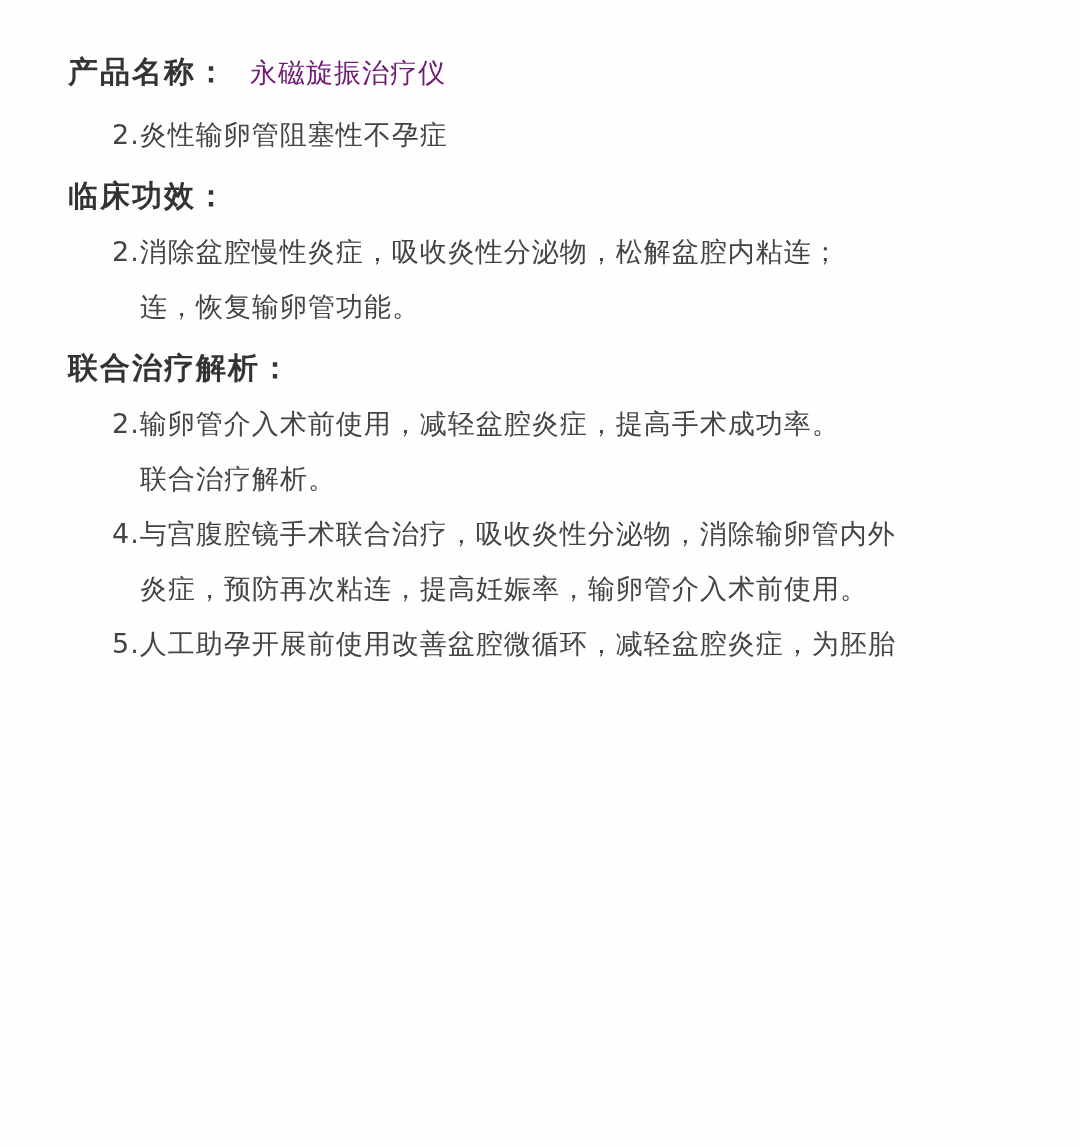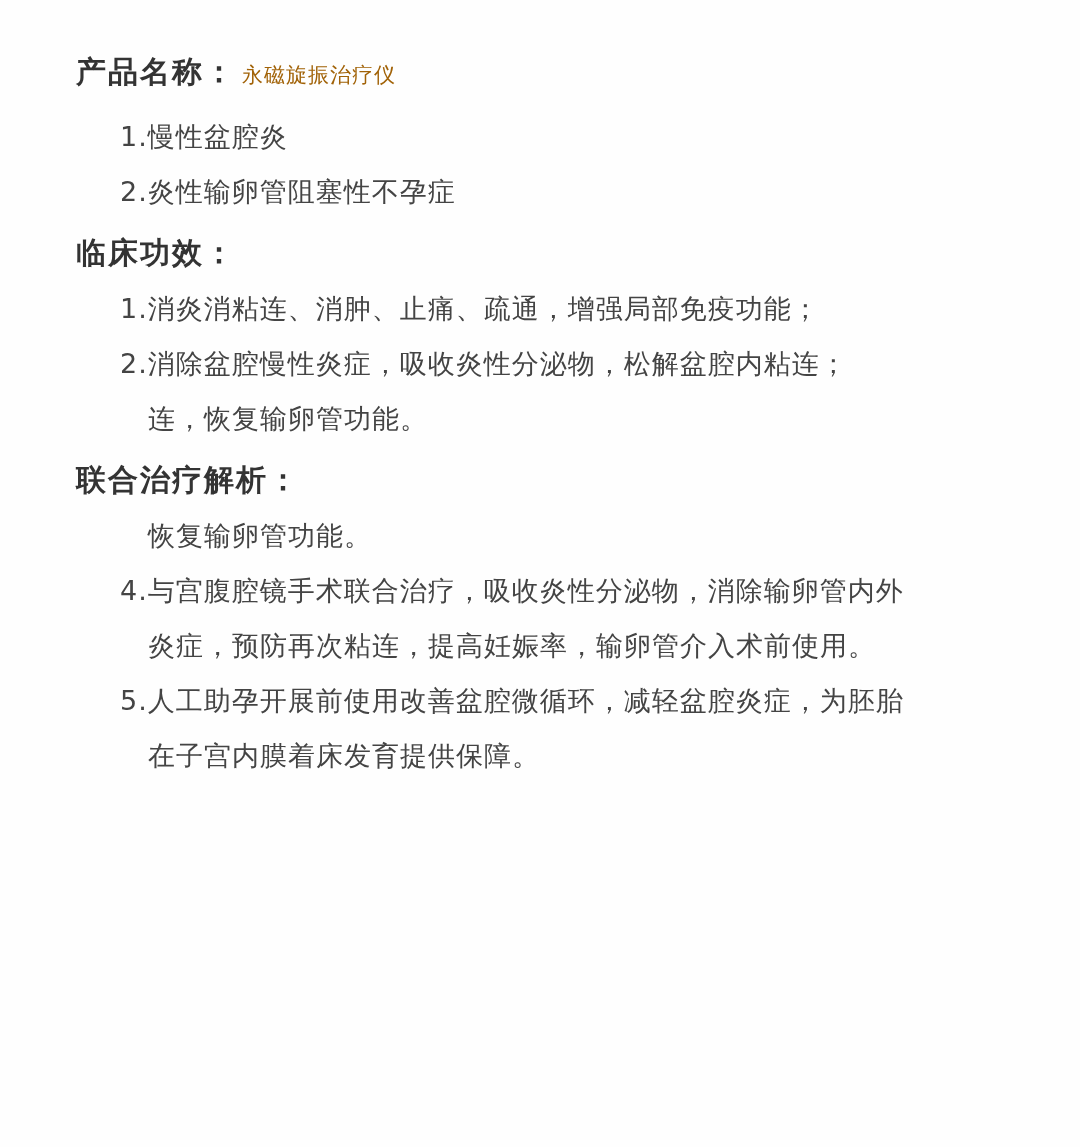--- a/index.html
+++ b/index.html
@@ -1,50 +1,48 @@
 <!DOCTYPE html>
 <html><head>
   <meta charset="utf-8">
   <style>
     html, body { margin: 0; padding: 0; }
     body {
       width: 1080px; height: 1147px; background: #fefefe;
       font-family: "DejaVu Sans", "Liberation Sans", sans-serif;
       color: #3a3a3a; position: relative; overflow: hidden;
     }
-    .doc { position: absolute; left: 76px; top: 44px; width: 960px; }
+    .doc { position: absolute; left: 68px; top: 44px; width: 960px; }
     .row { display: flex; align-items: baseline; }
     .h { font-size: 30px; font-weight: bold; color: #333; letter-spacing: 2px; line-height: 56px; }
-    .hval { font-size: 21px; font-weight: normal; color: #a16207; letter-spacing: 1px; margin-left: 6px; }
+    .hval { font-size: 27px; font-weight: normal; color: #701a75; letter-spacing: 1px; margin-left: 22px; }
     .sec { margin-top: 6px; }
     .item { font-size: 27px; color: #444; line-height: 55px; padding-left: 44px; letter-spacing: 1px; }
     .cont { padding-left: 72px; }
   </style>
 </head>
 <body>
 
 <div class="doc">
   <div class="row h">
     <span>产品名称：</span>
     <span class="hval">永磁旋振治疗仪</span>
   </div>
 
   <div class="sec">
-    <div class="item">1.慢性盆腔炎</div>
     <div class="item">2.炎性输卵管阻塞性不孕症</div>
   </div>
 
   <div class="sec">
     <div class="h">临床功效：</div>
-    <div class="item">1.消炎消粘连、消肿、止痛、疏通，增强局部免疫功能；</div>
     <div class="item">2.消除盆腔慢性炎症，吸收炎性分泌物，松解盆腔内粘连；</div>
     <div class="item cont">连，恢复输卵管功能。</div>
   </div>
 
   <div class="sec">
     <div class="h">联合治疗解析：</div>
-    <div class="item cont">恢复输卵管功能。</div>
+    <div class="item">2.输卵管介入术前使用，减轻盆腔炎症，提高手术成功率。</div>
+    <div class="item cont">联合治疗解析。</div>
     <div class="item">4.与宫腹腔镜手术联合治疗，吸收炎性分泌物，消除输卵管内外</div>
     <div class="item cont">炎症，预防再次粘连，提高妊娠率，输卵管介入术前使用。</div>
     <div class="item">5.人工助孕开展前使用改善盆腔微循环，减轻盆腔炎症，为胚胎</div>
-    <div class="item cont">在子宫内膜着床发育提供保障。</div>
   </div>
 </div>
 
 </body></html>

